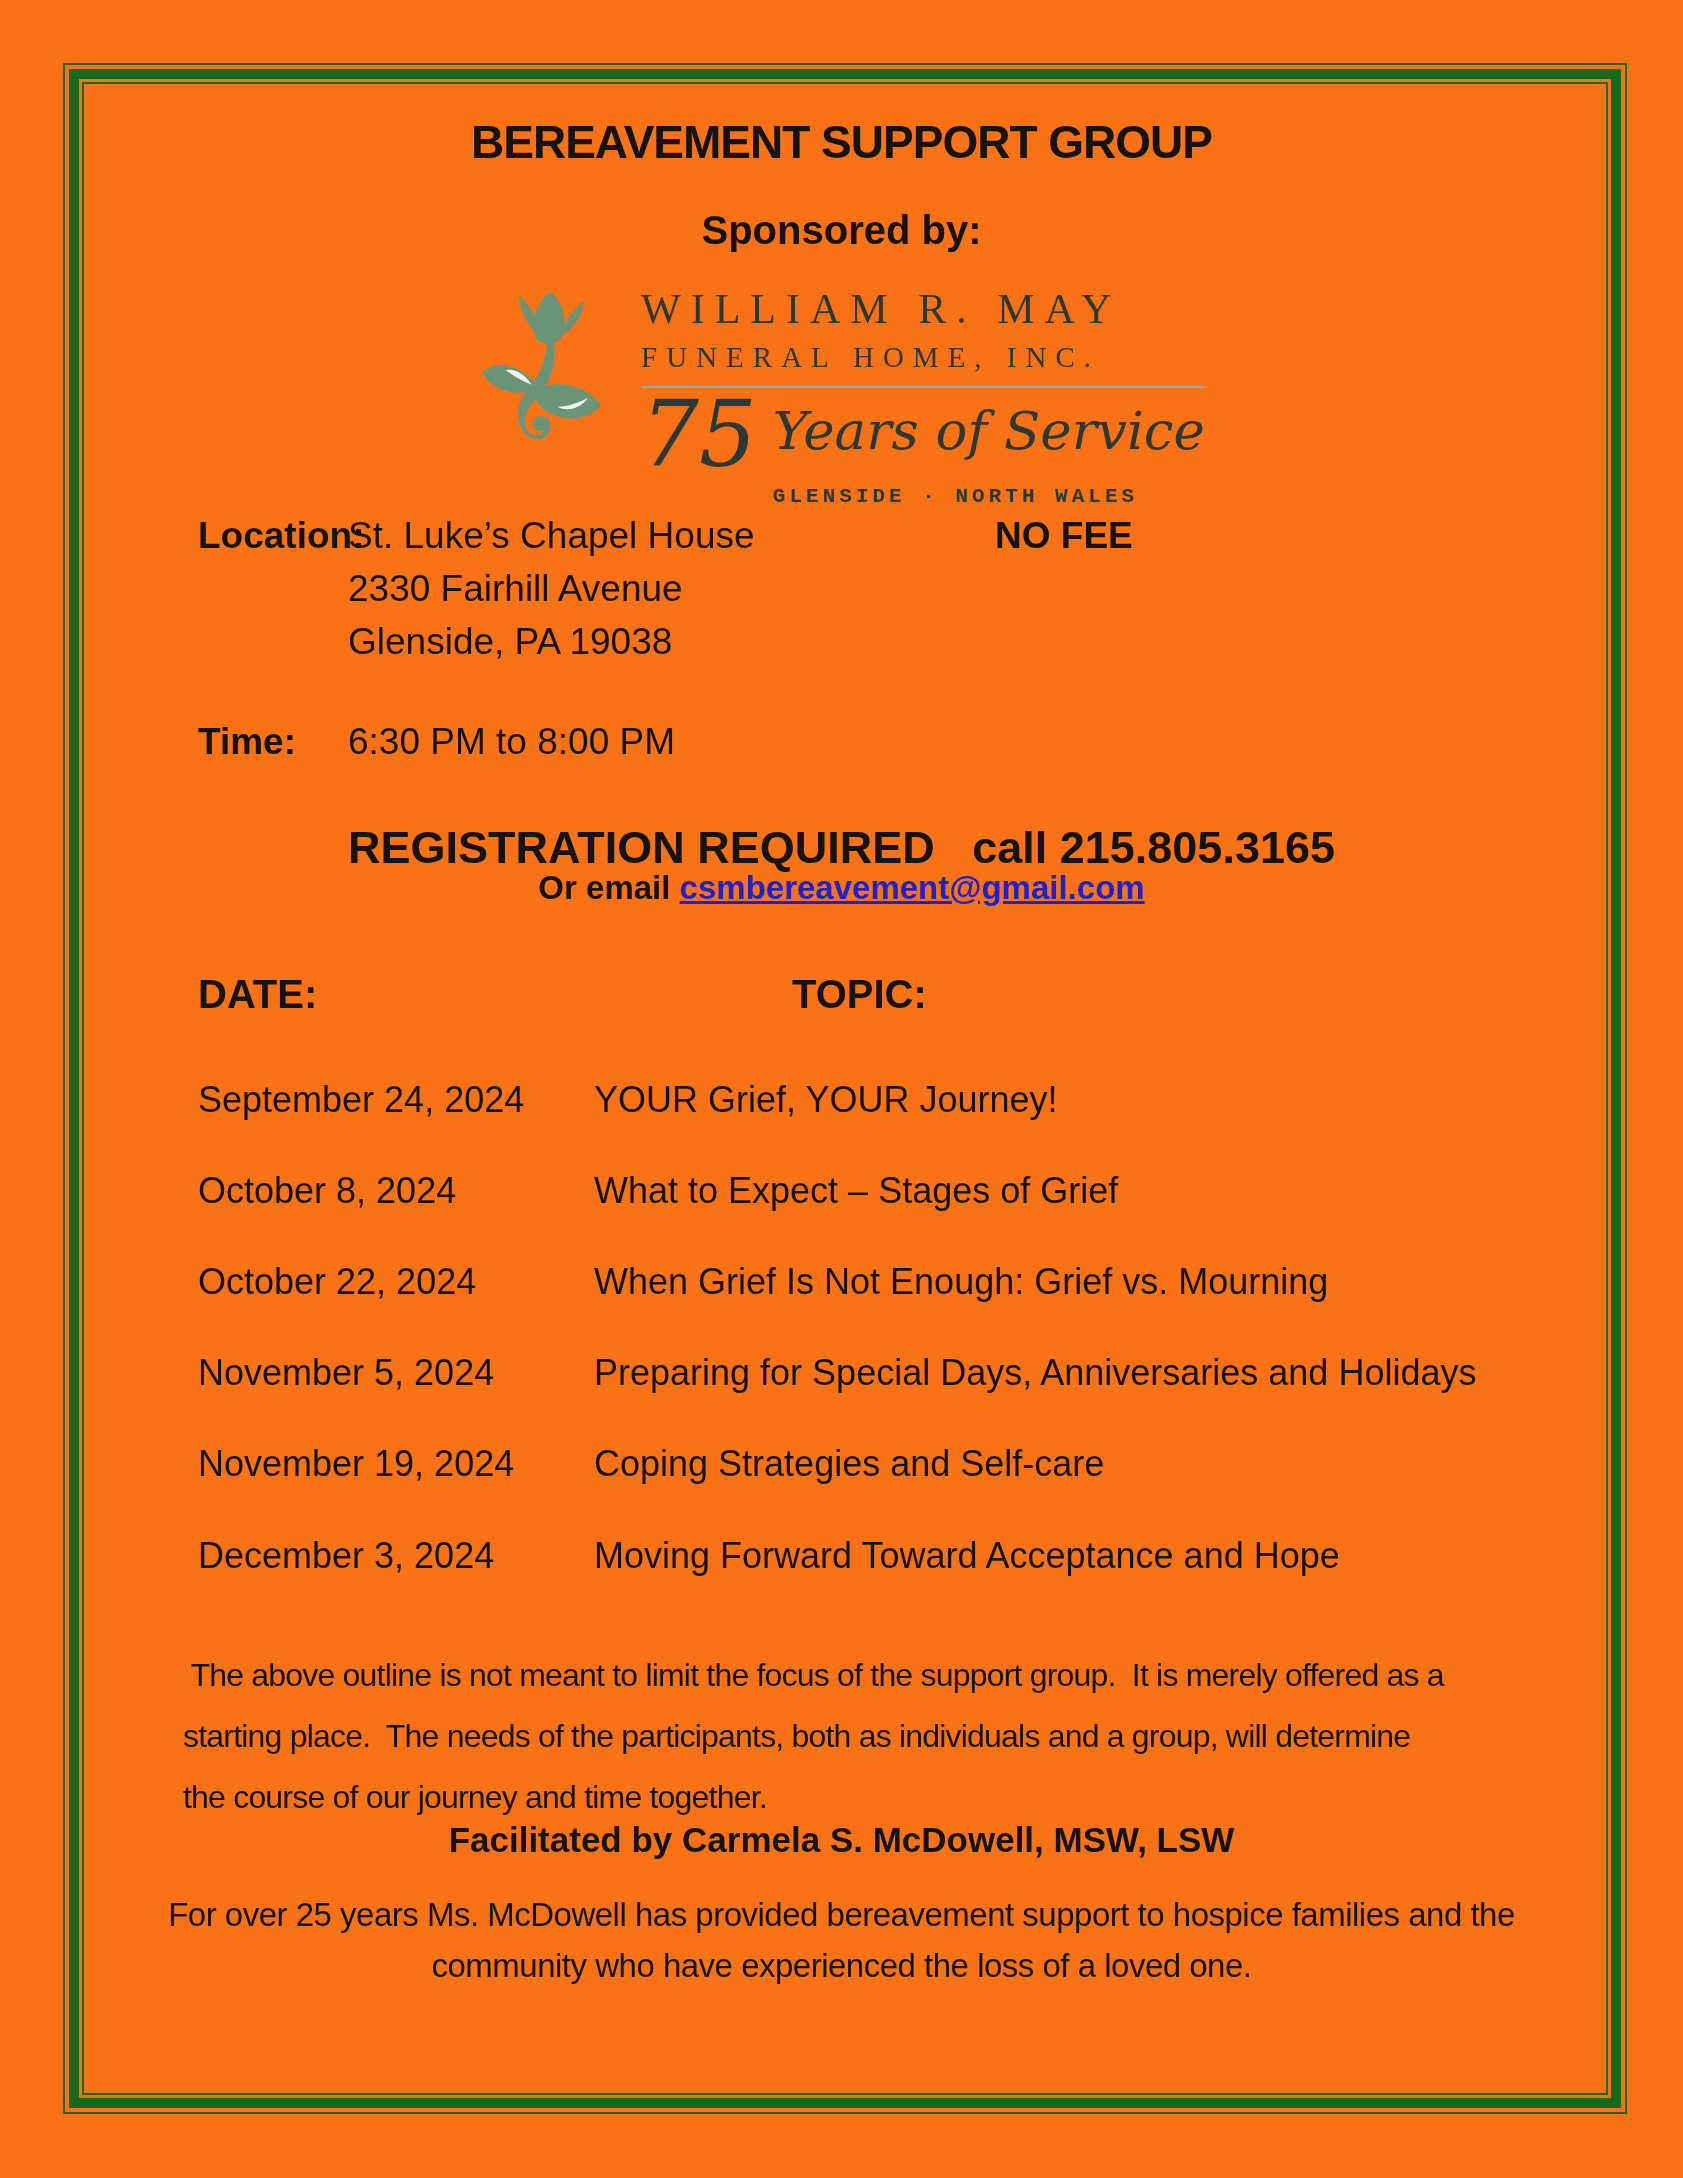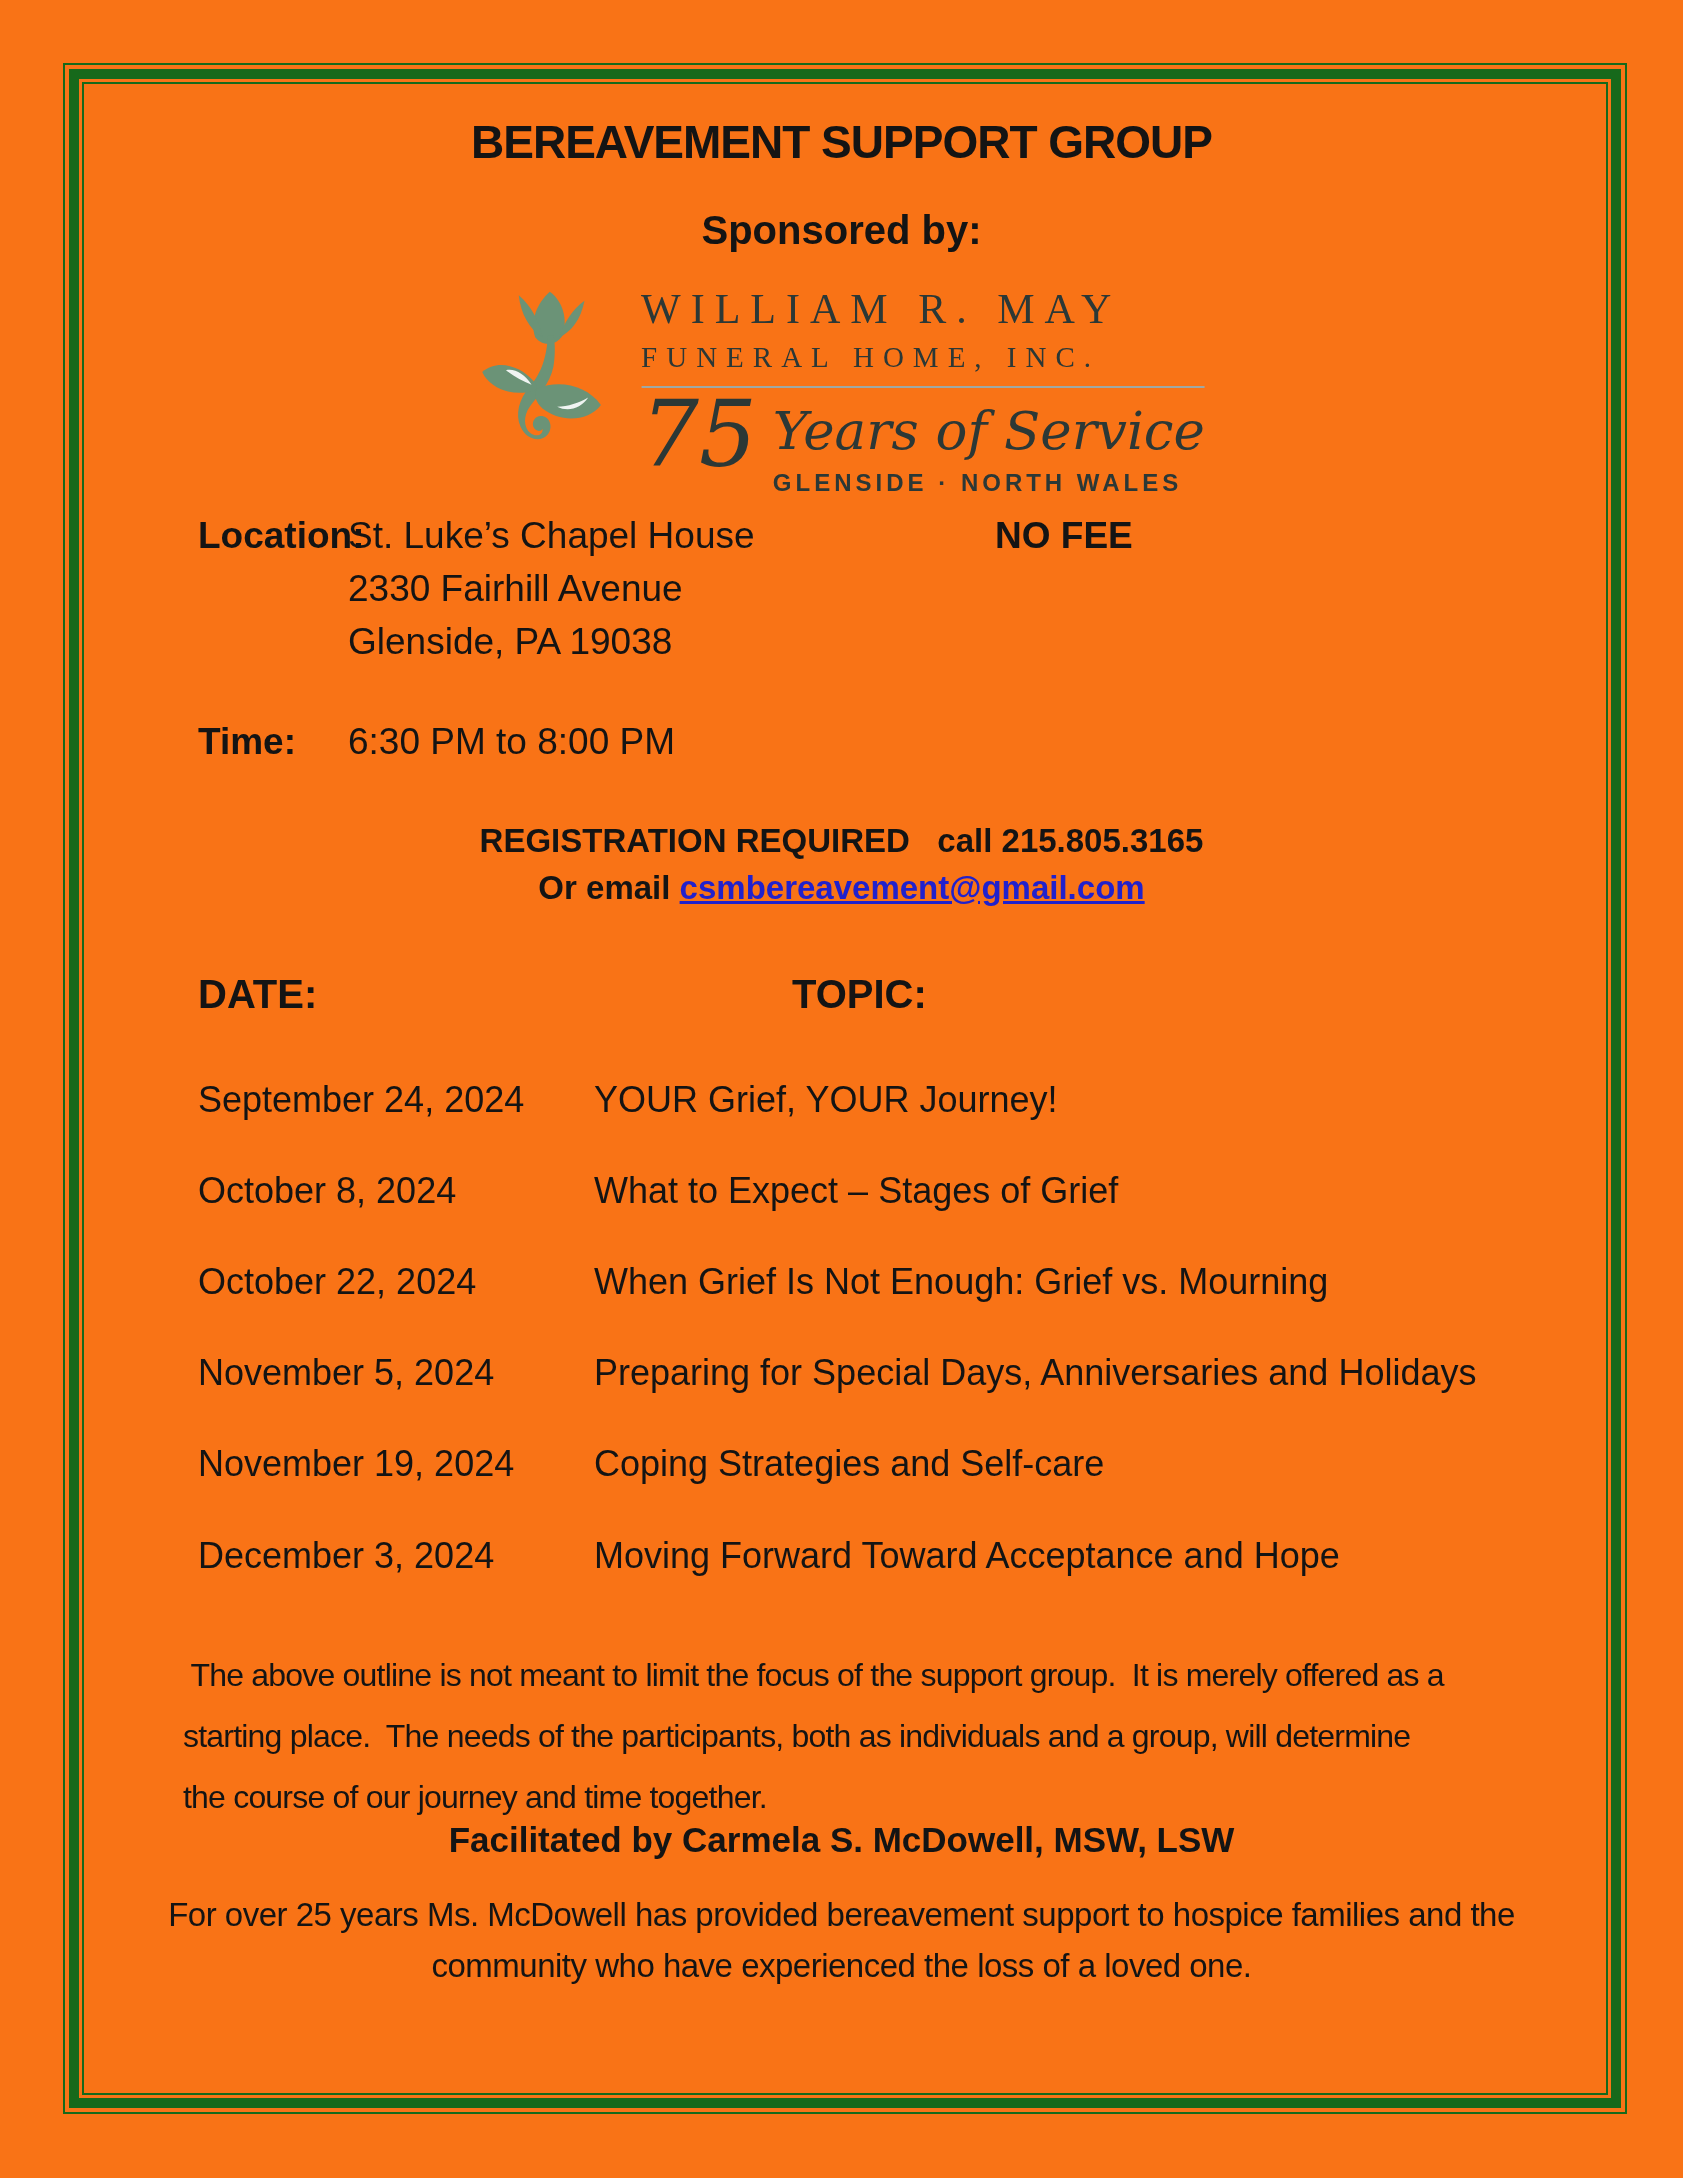--- a/index.html
+++ b/index.html
@@ -40,32 +40,32 @@
     display:flex;align-items:flex-start;gap:26px;
   }
   .logo-text{display:flex;flex-direction:column;font-family:"Liberation Serif",serif;color:var(--logo-ink);}
   .logo-name1{font-size:42px;letter-spacing:10px;white-space:nowrap;}
   .logo-name2{font-size:29px;letter-spacing:9px;margin-top:8px;white-space:nowrap;}
   .logo-divider{height:2px;background:var(--divider);margin:12px 0 4px;}
   .logo-years{display:flex;align-items:flex-start;}
   .logo-75{font-family:"DejaVu Serif",serif;font-style:italic;font-size:91px;line-height:0.95;}
   .logo-right{margin-left:16px;margin-top:8px;}
   .logo-years-text{font-family:"DejaVu Serif",serif;font-style:italic;font-size:53px;white-space:nowrap;}
-  .logo-locations{font-family:Liberation Sans, sans-serif;font-weight:700;font-size:24px;letter-spacing:4px;margin-top:8px;white-space:nowrap;}
+  .logo-locations{font-family:Liberation Mono, monospace;font-weight:700;font-size:21px;letter-spacing:4px;margin-top:24px;white-space:nowrap;}
 
   
   .details{position:absolute;left:198px;top:509px;font-size:37px;line-height:53px;}
   .details .row{display:flex;}
   .details .lab{font-weight:700;width:150px;flex:0 0 150px;}
   .nofee{position:absolute;left:995px;top:515px;font-size:37px;font-weight:700;}
   .timeblock{position:absolute;left:198px;top:721px;font-size:37px;display:flex;}
   .timeblock .lab{font-weight:700;width:150px;flex:0 0 150px;}
 
   
-  .reg1{top:822px;font-size:33px;font-weight:700;white-space:pre;}
+  .reg1{top:822px;font-size:45px;font-weight:700;white-space:pre;}
   .reg2{top:869px;font-size:33px;font-weight:700;}
   .reg2 a{color:var(--link);text-decoration:underline;}
 
   
   .hdr{position:absolute;font-size:40px;font-weight:700;top:972px;}
   .hdr-date{left:198px;}
   .hdr-topic{left:792px;}
   .sched-row{position:absolute;left:0;width:100%;font-size:36px;}
   .sched-date{position:absolute;left:198px;white-space:nowrap;}
   .sched-topic{position:absolute;left:594px;white-space:nowrap;}

